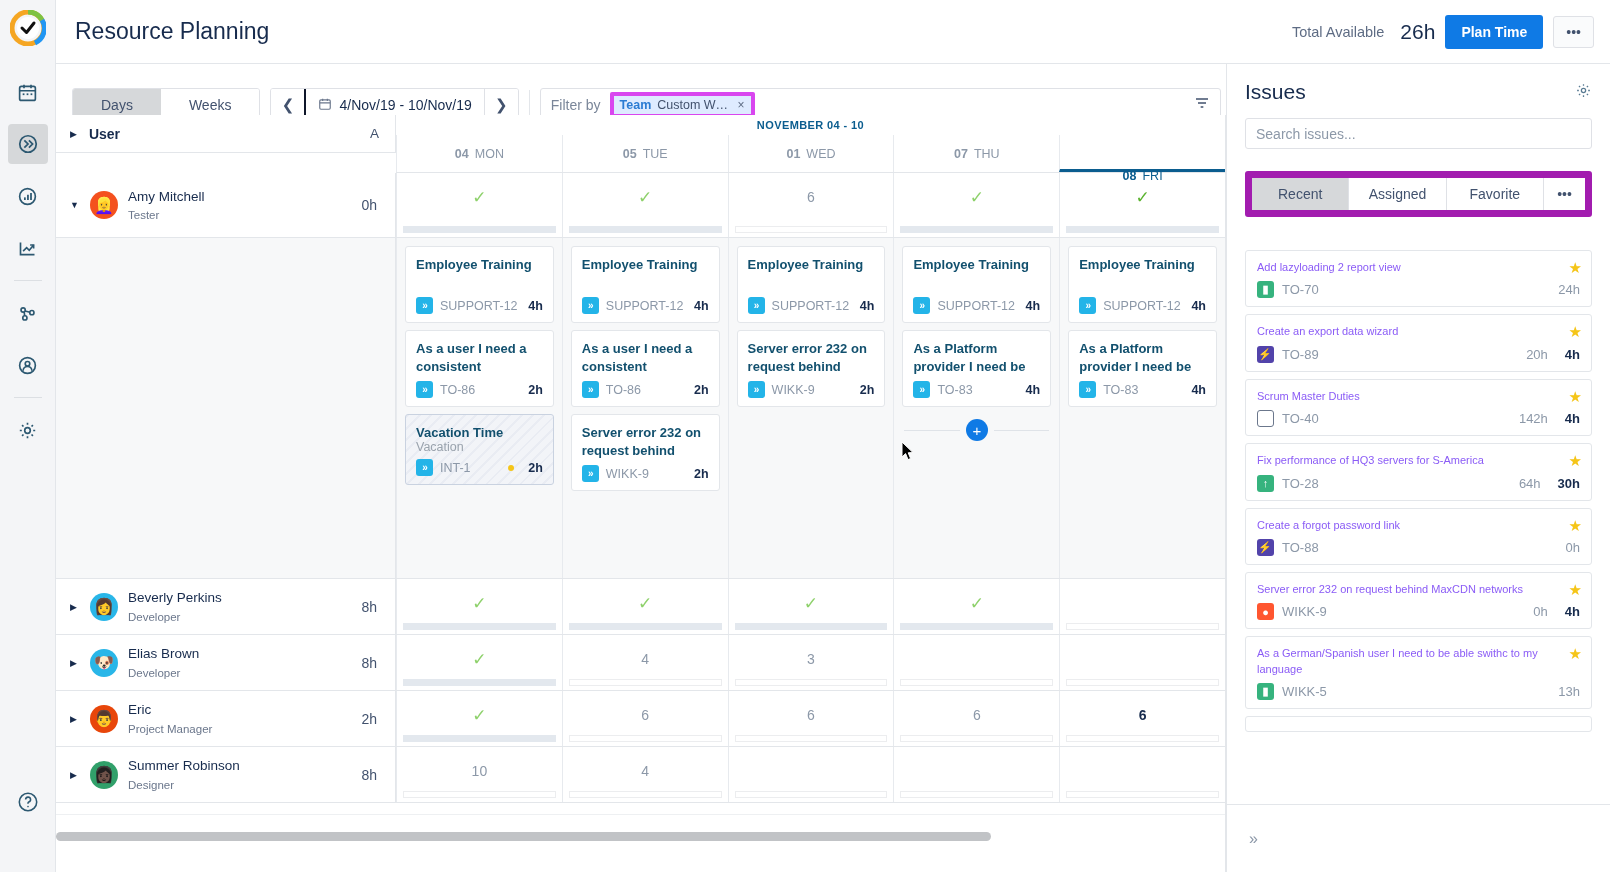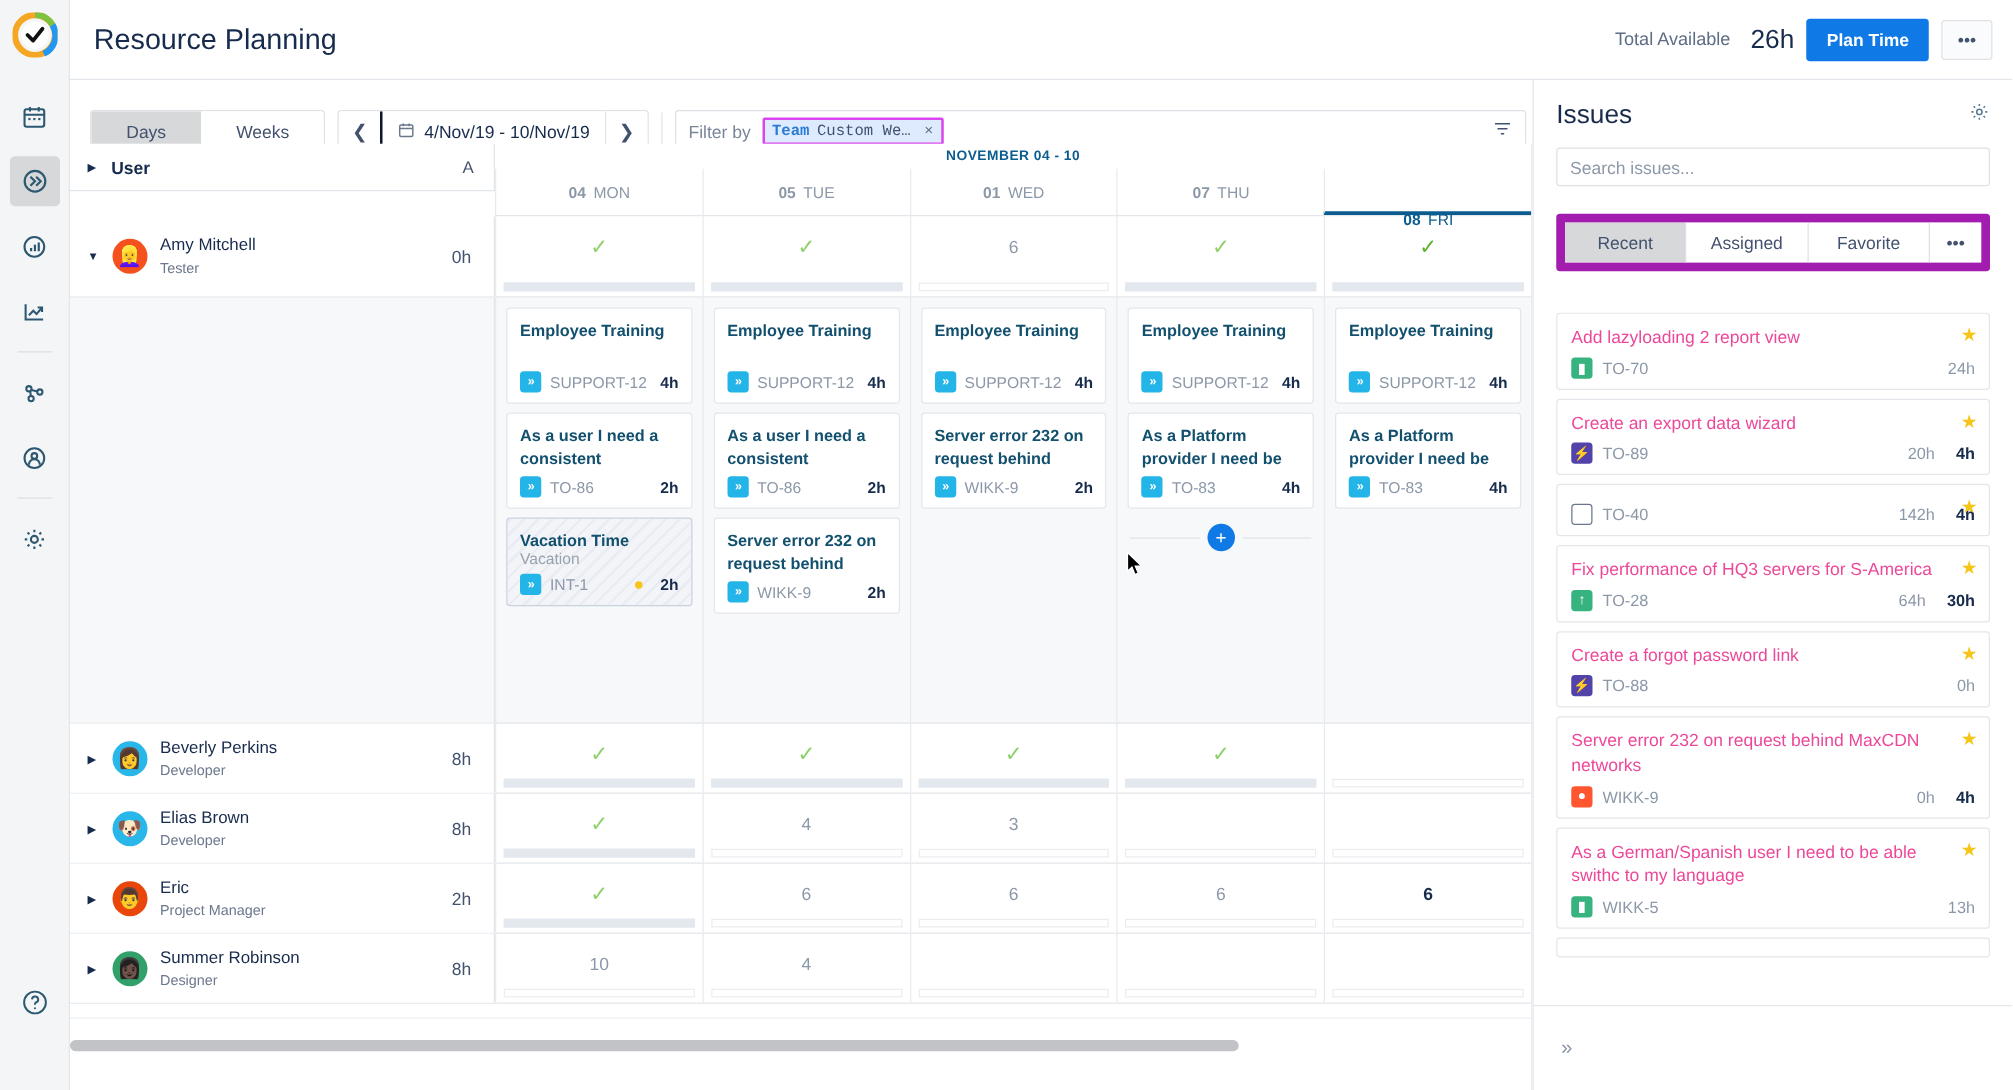--- a/index.html
+++ b/index.html
@@ -71,22 +71,22 @@
     display: flex; align-items: center; gap: 7px; cursor: pointer; white-space: nowrap;
   }
   .vsep { width: 1px; height: 30px; background: #e3e6ea; }
   .filterbar {
     flex: 1; min-width: 0; height: 34px; border: 1px solid #dfe1e6; border-radius: 3px;
     display: flex; align-items: center; padding: 0 10px; gap: 9px; background: #fff;
   }
   .filter-label { font-size: 14px; color: #7a8699; }
   .chip {
     display: flex; align-items: center; gap: 6px; background: #deebff;
-    border: 2px solid #d946ef; border-radius: 2px; padding: 2px 6px;
-    font-size: 12.5px; color: #42526e; cursor: pointer; max-width: 145px; font-family: Liberation Mono, monospace;
+    border: 4px solid #d946ef; border-radius: 2px; padding: 2px 6px;
+    font-size: 12.5px; color: #42526e; cursor: pointer; max-width: 145px;
   }
   .chip b { color: #2b7cd3; }
   .chip .x { color: #5e6c84; font-size: 12px; }
   .chip .txt { overflow: hidden; text-overflow: ellipsis; white-space: nowrap; }
   .filter-funnel { margin-left: auto; color: #42526e; }
   .link-btn { font-size: 14px; color: #42526e; cursor: pointer; padding: 8px 10px; }
 
   
   .grid-wrap {
     position: absolute; left: 56px; top: 115px; width: 1170px; bottom: 0;
@@ -220,21 +220,21 @@
     cursor: pointer; background: #fff; border-left: 1px solid #dfe1e6;
   }
   .tabs div:first-child { border-left: none; }
   .tabs div.on { background: #d6d8da; }
   .tabs div.more { flex: 0 0 42px; }
   .issue-list { position: absolute; left: 0; right: 0; top: 186px; bottom: 68px; overflow: hidden; padding: 0 18px; }
   .issue {
     border: 1px solid #e3e6ea; border-radius: 3px; padding: 9px 11px 8px 11px;
     margin-bottom: 7px; position: relative; cursor: pointer; background: #fff;
   }
-  .issue .it { font-size: 14px; color: #ec4899; line-height: 1.4; padding-right: 26px; }
+  .issue .it { font-size: 11px; color: #8b5cf6; line-height: 1.4; padding-right: 26px; }
   .issue .ifoot { display: flex; align-items: center; gap: 8px; margin-top: 6px; }
   .ikey { font-size: 13px; color: #8c98a8; }
   .ispent { margin-left: auto; font-size: 13px; color: #8c98a8; }
   .iest { font-size: 13px; font-weight: bold; color: #172b4d; margin-left: 9px; }
   .star { position: absolute; right: 9px; top: 8px; color: #f5c518; font-size: 15px; }
   .ico {
     width: 17px; height: 17px; border-radius: 3px; flex: 0 0 17px; color: #fff;
     display: flex; align-items: center; justify-content: center; font-size: 11px; font-weight: bold;
   }
   .ico.green { background: #36b37e; }
@@ -716,20 +716,21 @@
           <div class="it">Create an export data wizard</div>
           <div class="ifoot">
             <span class="ico purple">⚡</span>
             <span class="ikey">TO-89</span>
             <span class="ispent">20h</span>
             <span class="iest">4h</span>
           </div>
           <span class="star">★</span>
         </div>
         <div class="issue">
+          <div class="it">Scrum Master Duties</div>
           <div class="ifoot">
             <span class="ico doc"></span>
             <span class="ikey">TO-40</span>
             <span class="ispent">142h</span>
             <span class="iest">4h</span>
           </div>
           <span class="star">★</span>
         </div>
         <div class="issue">
           <div class="it">Fix performance of HQ3 servers for S-America</div>

